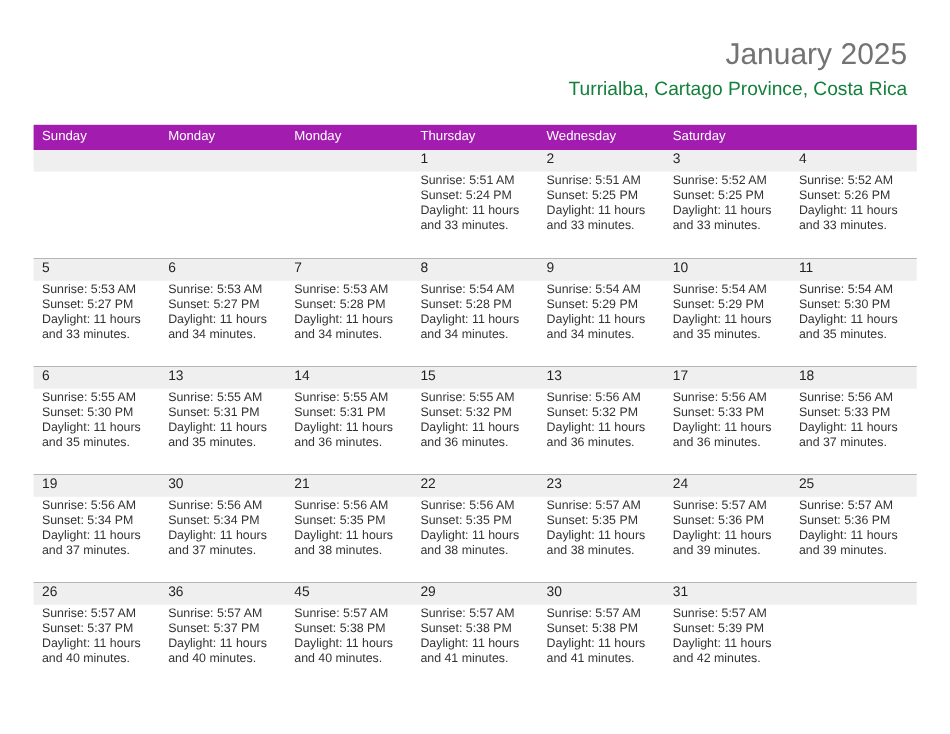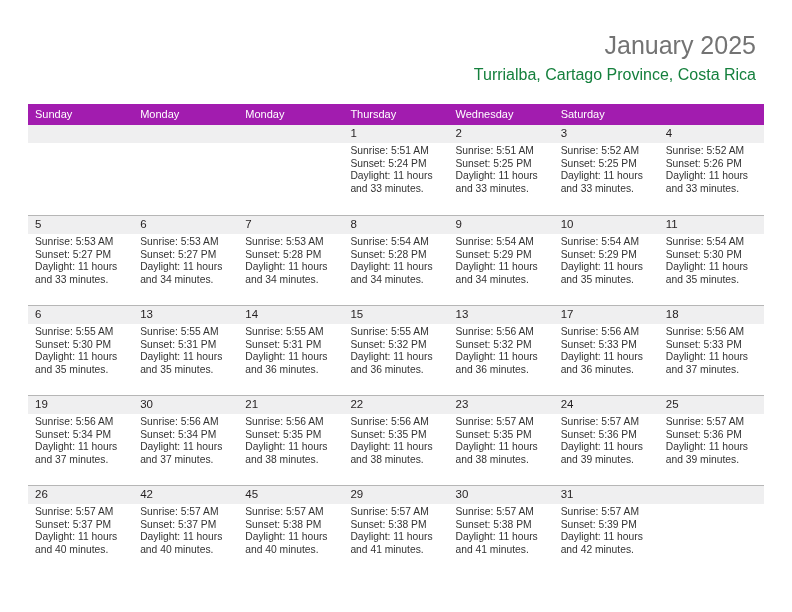--- a/index.html
+++ b/index.html
@@ -467,21 +467,21 @@
         <div class="day-cell">
           <div class="day-num">26</div>
           <div class="day-lines">
             <div class="day-line">Sunrise: 5:57 AM</div>
             <div class="day-line">Sunset: 5:37 PM</div>
             <div class="day-line">Daylight: 11 hours</div>
             <div class="day-line">and 40 minutes.</div>
           </div>
         </div>
         <div class="day-cell">
-          <div class="day-num">42</div>
+          <div class="day-num">36</div>
           <div class="day-lines">
             <div class="day-line">Sunrise: 5:57 AM</div>
             <div class="day-line">Sunset: 5:37 PM</div>
             <div class="day-line">Daylight: 11 hours</div>
             <div class="day-line">and 40 minutes.</div>
           </div>
         </div>
         <div class="day-cell">
           <div class="day-num">45</div>
           <div class="day-lines">

